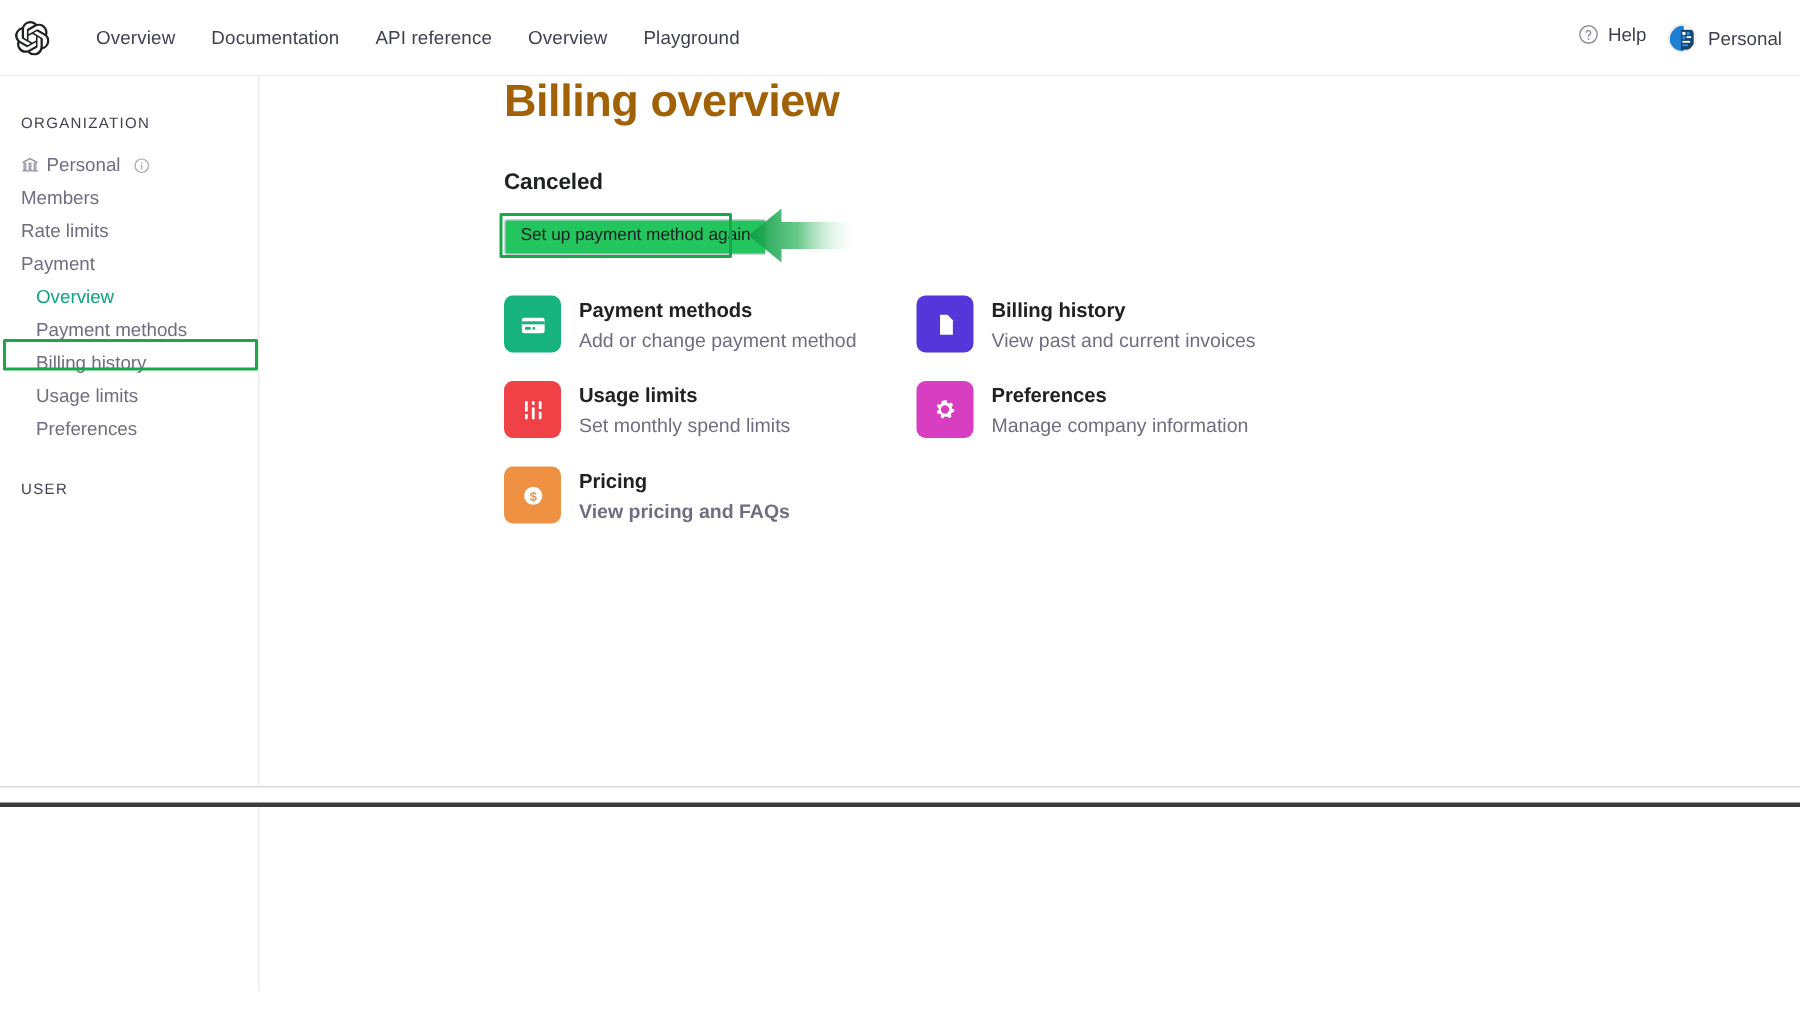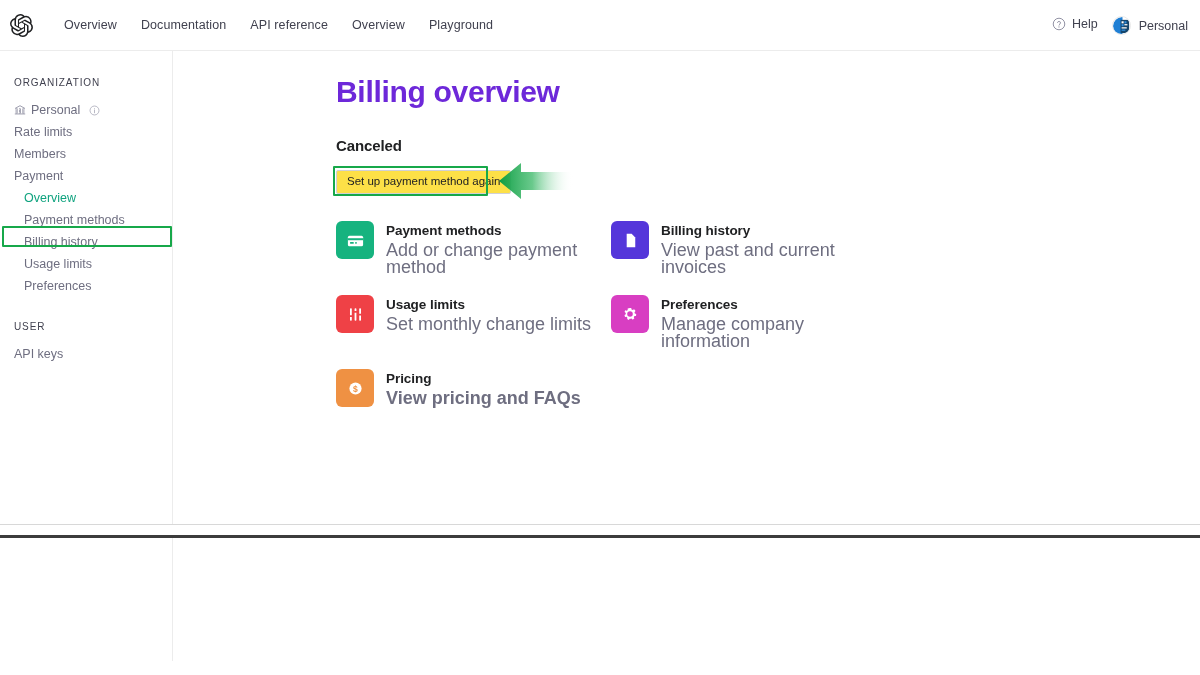--- a/index.html
+++ b/index.html
@@ -162,23 +162,22 @@
   .content {
     position: absolute;
     left: 162px;
     top: 0;
     width: 760px;
   }
 
   .page-title {
     font-size: 30px;
     font-weight: bold;
-    color: #6d28d9;
+    color: #a16207;
     letter-spacing: -0.3px;
-    margin-top: 24px;
   }
 
   .status-title {
     font-size: 15px;
     font-weight: bold;
     color: #202123;
     margin-top: 28px;
     letter-spacing: -0.1px;
   }
 
@@ -192,21 +191,21 @@
   .cta-row {
     position: relative;
     margin-top: 16px;
     height: 24px;
   }
 
   .cta-button {
     display: inline-block;
     font-size: 11.5px;
     color: #202123;
-    background: #fde047;
+    background: #22c55e;
     border: 1px solid #d0d0d6;
     border-radius: 2px;
     padding: 4px 10px 5px 10px;
     line-height: 13px;
   }
 
   
   .annot-cta {
     position: absolute;
     left: -3px;
@@ -256,21 +255,21 @@
 
   .card-title {
     font-size: 13.5px;
     font-weight: bold;
     color: #202123;
     line-height: 17px;
     letter-spacing: -0.05px;
   }
 
   .card-sub {
-    font-size: 18px;
+    font-size: 13px;
     color: #6e6e80;
     line-height: 17px;
     margin-top: 3px;
   }
 
   
   .bottom-strip {
     position: absolute;
     left: 0;
     bottom: 0;
@@ -357,24 +356,24 @@
       <span class="info-icon">
         <svg width="11" height="11" viewBox="0 0 14 14" aria-hidden="true">
           <circle cx="7" cy="7" r="5.7" fill="none" stroke="#a6a6b5" stroke-width="1"></circle>
           <circle cx="7" cy="4.4" r="0.62" fill="#a6a6b5"></circle>
           <path d="M7 6.3v3.6" stroke="#a6a6b5" stroke-width="1" stroke-linecap="round"></path>
         </svg>
       </span>
     </div>
 
     <div class="side-item">
+      <span>Members</span>
+    </div>
+    <div class="side-item">
       <span>Rate limits</span>
-    </div>
-    <div class="side-item">
-      <span>Members</span>
     </div>
     <div class="side-item">
       <span>Payment</span>
     </div>
 
     <div class="side-item sub active">
       <span>Overview</span>
     </div>
     <div class="side-item sub">
       <span>Payment methods</span>
@@ -386,23 +385,20 @@
       <span>Usage limits</span>
     </div>
     <div class="side-item sub">
       <span>Preferences</span>
     </div>
 
     <div class="side-spacer"></div>
 
     <div class="side-section-title">USER</div>
 
-    <div class="side-item">
-      <span>API keys</span>
-    </div>
 
     <div class="annot-overview"></div>
   </div>
 
   <div class="main">
     <div class="content">
 
       <h1 class="page-title">Billing overview</h1>
 
       <h2 class="status-title">Canceled</h2>
@@ -460,21 +456,21 @@
               <rect x="4.2" y="3.5" width="1.9" height="13" rx="0.8" fill="#ffffff"></rect>
               <rect x="9.05" y="3.5" width="1.9" height="13" rx="0.8" fill="#ffffff"></rect>
               <rect x="13.9" y="3.5" width="1.9" height="13" rx="0.8" fill="#ffffff"></rect>
               <rect x="3" y="10.8" width="4.3" height="1.9" rx="0.9" fill="#ef4146"></rect>
               <rect x="7.85" y="6.2" width="4.3" height="1.9" rx="0.9" fill="#ef4146"></rect>
               <rect x="12.7" y="9.1" width="4.3" height="1.9" rx="0.9" fill="#ef4146"></rect>
             </svg>
           </span>
           <span class="card-text" style="display: block;">
             <span class="card-title" style="display: block;">Usage limits</span>
-            <span class="card-sub" style="display: block;">Set monthly change limits</span>
+            <span class="card-sub" style="display: block;">Set monthly spend limits</span>
           </span>
         </div>
 
         <div class="card">
           <span class="card-icon" style="background:#d83ec2">
             <svg width="18" height="18" viewBox="0 0 20 20" aria-hidden="true">
               <path fill="#ffffff" d="M10 3.2c.5 0 .95.04 1.4.12l.3 1.62c.5.16.96.38 1.38.66l1.4-.87c.66.54 1.22 1.2 1.62 1.95l-1.1 1.24c.18.47.3.97.34 1.49l1.55.6a7.4 7.4 0 0 1-.26 2.1l-1.6.2c-.2.48-.47.92-.8 1.3l.6 1.5a6.9 6.9 0 0 1-1.85 1.16l-1.1-1.16a5.5 5.5 0 0 1-1.44.2c-.3 0-.6-.03-.88-.08l-.8 1.36a6.85 6.85 0 0 1-1.95-.93l.35-1.6c-.38-.3-.72-.66-1-1.06l-1.6.25a6.9 6.9 0 0 1-.66-2.03l1.4-.83a5.5 5.5 0 0 1 .05-1.5l-1.3-1A6.9 6.9 0 0 1 4.7 5.9l1.55.5c.35-.36.76-.67 1.2-.92l-.03-1.64A6.9 6.9 0 0 1 10 3.2Zm0 3.7a3.1 3.1 0 1 0 0 6.2 3.1 3.1 0 0 0 0-6.2Z"></path>
             </svg>
           </span>
           <span class="card-text" style="display: block;">

